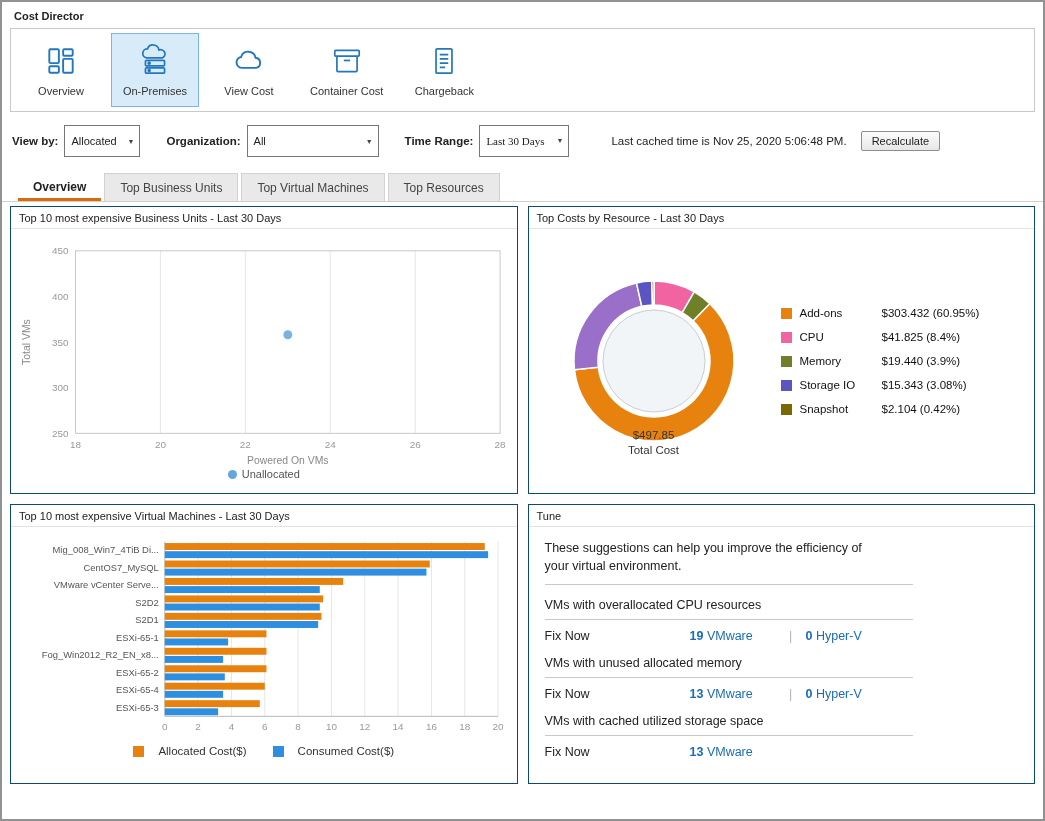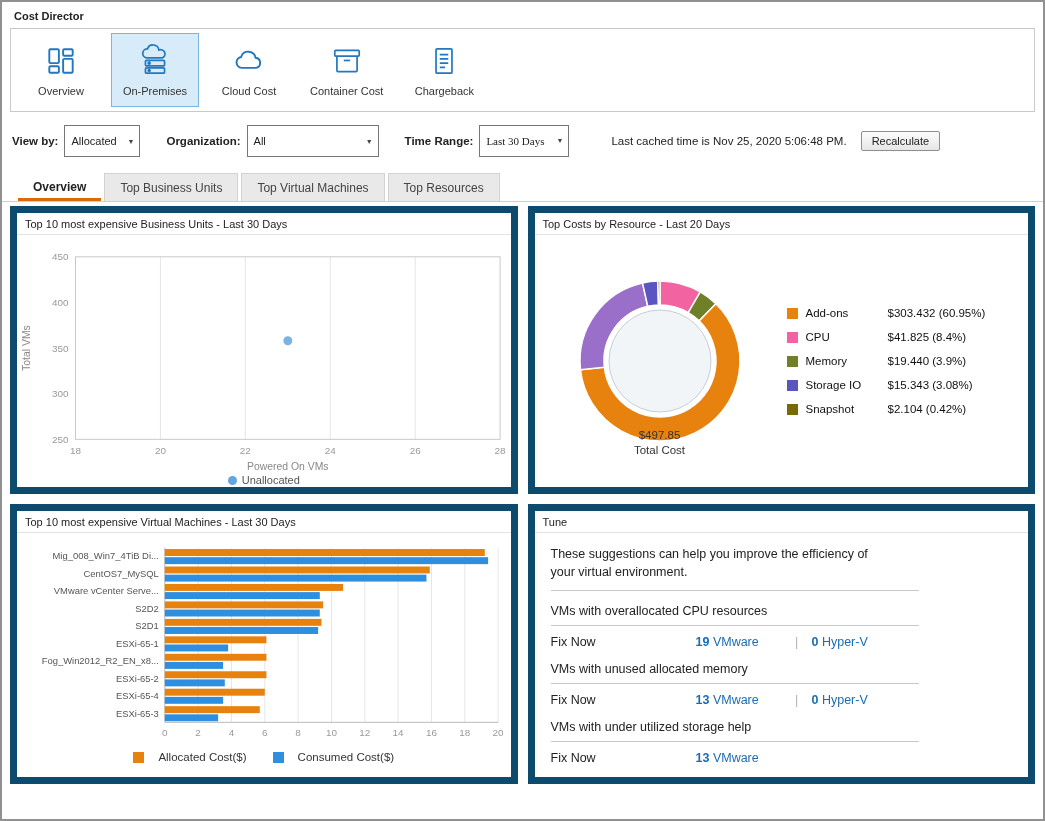--- a/index.html
+++ b/index.html
@@ -18,21 +18,21 @@
   .flabel{font-weight:bold;margin-right:6px;white-space:nowrap;}
   .sel{display:inline-flex;align-items:center;justify-content:space-between;border:1px solid #767676;background:#fff;height:32px;padding:0 5px 0 6px;font-size:11px;cursor:pointer;}
   .sel .arrow{font-size:7px;color:#444;margin-left:8px;}
   .sel-viewby{width:76px;margin-right:26px;}
   .sel-org{width:132px;margin-right:26px;}
   .sel-time{width:90px;font-family:Liberation Serif, serif;}
   .cached{margin-left:42px;white-space:nowrap;}
   .recalc{margin-left:14px;font-size:11px;font-family:inherit;padding:3px 10px;border:1px solid #8e8e8e;border-radius:2px;background:linear-gradient(#fcfcfc,#e6e6e6);cursor:pointer;color:#222;}
   .subtabs-row{margin-top:16px;}
   .grid{display:grid;grid-template-columns:1fr 1fr;grid-template-rows:288px 280px;gap:10px;margin:4px 8px 0;}
-  .panel{border:7px solid #0c4a6e;display:flex;flex-direction:column;overflow:hidden;background:#fff;}
+  .panel{border:1px solid #0c4a6e;display:flex;flex-direction:column;overflow:hidden;background:#fff;}
   .panel-title{font-size:11px;color:#222;padding:5px 8px 4px;border-bottom:1px solid #e3e3e3;flex:none;}
   .panel-body{flex:1;position:relative;}
   .scatter-body{display:flex;flex-direction:column;align-items:center;padding-top:5px;}
   #scatter-chart{width:496px;height:234px;}
   .chart-legend{font-size:11px;color:#555;display:flex;align-items:center;gap:5px;}
   .dot{width:9px;height:9px;border-radius:50%;display:inline-block;}
   svg text.tick{font-size:10px;fill:#999;font-family:"Liberation Sans",sans-serif;}
   svg text.axis-label{font-size:10.5px;fill:#888;font-family:"Liberation Sans",sans-serif;}
   svg text.cat{font-size:9.5px;fill:#555;font-family:"Liberation Sans",sans-serif;}
   .donut-body{display:flex;align-items:center;padding:8px 10px 8px 30px;}
@@ -92,21 +92,21 @@
         <span class="nav-label">On-Premises</span>
       </div>
       <div class="nav-item">
         <span class="nav-icon">
           <svg viewBox="0 0 32 32">
             <g fill="none" stroke="#2377BE" stroke-width="1.8">
               <path d="M9 22.5 a5.2 5.2 0 0 1 -0.4 -10.3 A7 7 0 0 1 22.2 13 a4.8 4.8 0 0 1 0.3 9.5 z"></path>
             </g>
           </svg>
         </span>
-        <span class="nav-label">Cloud Cost</span>
+        <span class="nav-label">View Cost</span>
       </div>
       <div class="nav-item">
         <span class="nav-icon">
           <svg viewBox="0 0 32 32">
             <g fill="none" stroke="#2377BE" stroke-width="1.6">
               <rect x="4.5" y="6" width="23" height="5.5" rx="0.8"></rect>
               <path d="M6.5 11.5 V25 a1 1 0 0 0 1 1 h17 a1 1 0 0 0 1 -1 V11.5"></path>
               <path d="M13 15.5 h6"></path>
             </g>
           </svg>
@@ -181,21 +181,21 @@
             <text class="axis-label" transform="translate(14 108) rotate(-90)" text-anchor="middle">Total VMs</text>
           </svg>
         <div class="chart-legend" id="scatter-legend">
             <span class="dot" style="background:#63A5DC"></span>
             <span>Unallocated</span>
           </div>
       </div>
     </div>
 
     <div class="panel">
-      <div class="panel-title">Top Costs by Resource - Last 20 Days</div>
+      <div class="panel-title">Top Costs by Resource - Last 30 Days</div>
       <div class="panel-body donut-body">
         <div class="donut-wrap">
           <svg id="donut-chart" viewBox="0 0 190 190" width="190" height="190">
               <path d="M95 15 A80 80 0 0 1 135.28985613086087 25.88612662457318 L123.20289929160262 46.62028863720123 A56 56 0 0 0 95 39 Z" fill="#F263A2" stroke="#fff" stroke-width="1.5"></path>
               <path d="M135.28985613086087 25.88612662457318 A80 80 0 0 1 150.8532335194778 37.72508135825351 L134.09726346363448 54.90755695077746 A56 56 0 0 0 123.20289929160262 46.62028863720123 Z" fill="#6F8028" stroke="#fff" stroke-width="1.5"></path>
               <path d="M150.8532335194778 37.72508135825351 A80 80 0 1 1 15.483123563585622 103.77874488728358 L39.338186494509934 101.14512142109851 A56 56 0 1 0 134.09726346363448 54.90755695077746 Z" fill="#E8820E" stroke="#fff" stroke-width="1.5"></path>
               <path d="M15.483123563585622 103.77874488728358 A80 80 0 0 1 77.49948920940702 16.937639530511646 L82.74964244658491 40.35634767135815 A56 56 0 0 0 39.338186494509934 101.14512142109851 Z" fill="#9A6FC9" stroke="#fff" stroke-width="1.5"></path>
               <path d="M77.49948920940702 16.937639530511646 A80 80 0 0 1 92.83884720111074 15.029196461584476 L93.48719304077751 39.02043752310913 A56 56 0 0 0 82.74964244658491 40.35634767135815 Z" fill="#5B55C2" stroke="#fff" stroke-width="1.5"></path>
               <path d="M92.83884720111074 15.029196461584476 A80 80 0 0 1 94.94973452084994 15.000015791366522 L94.96481416459496 39.00001105395657 A56 56 0 0 0 93.48719304077751 39.02043752310913 Z" fill="#786A00" stroke="#fff" stroke-width="1.5"></path>
               <circle cx="95" cy="95" r="51" fill="#f1f5f8" stroke="#c6cfd6"></circle>
@@ -314,21 +314,21 @@
             <a class="vm-link"><b>0</b> Hyper-V</a>
           </div>
           <div class="tune-heading">VMs with unused allocated memory</div>
           <div class="hr"></div>
           <div class="fix-row">
             <span class="fix-now">Fix Now</span>
             <a class="vm-link"><b>13</b> VMware</a>
             <span class="sep">|</span>
             <a class="vm-link"><b>0</b> Hyper-V</a>
           </div>
-          <div class="tune-heading">VMs with under utilized storage help</div>
+          <div class="tune-heading">VMs with cached utilized storage space</div>
           <div class="hr"></div>
           <div class="fix-row">
             <span class="fix-now">Fix Now</span>
             <a class="vm-link"><b>13</b> VMware</a>
           </div>
         </div>
     </div>
 
   </div>
 </div>

